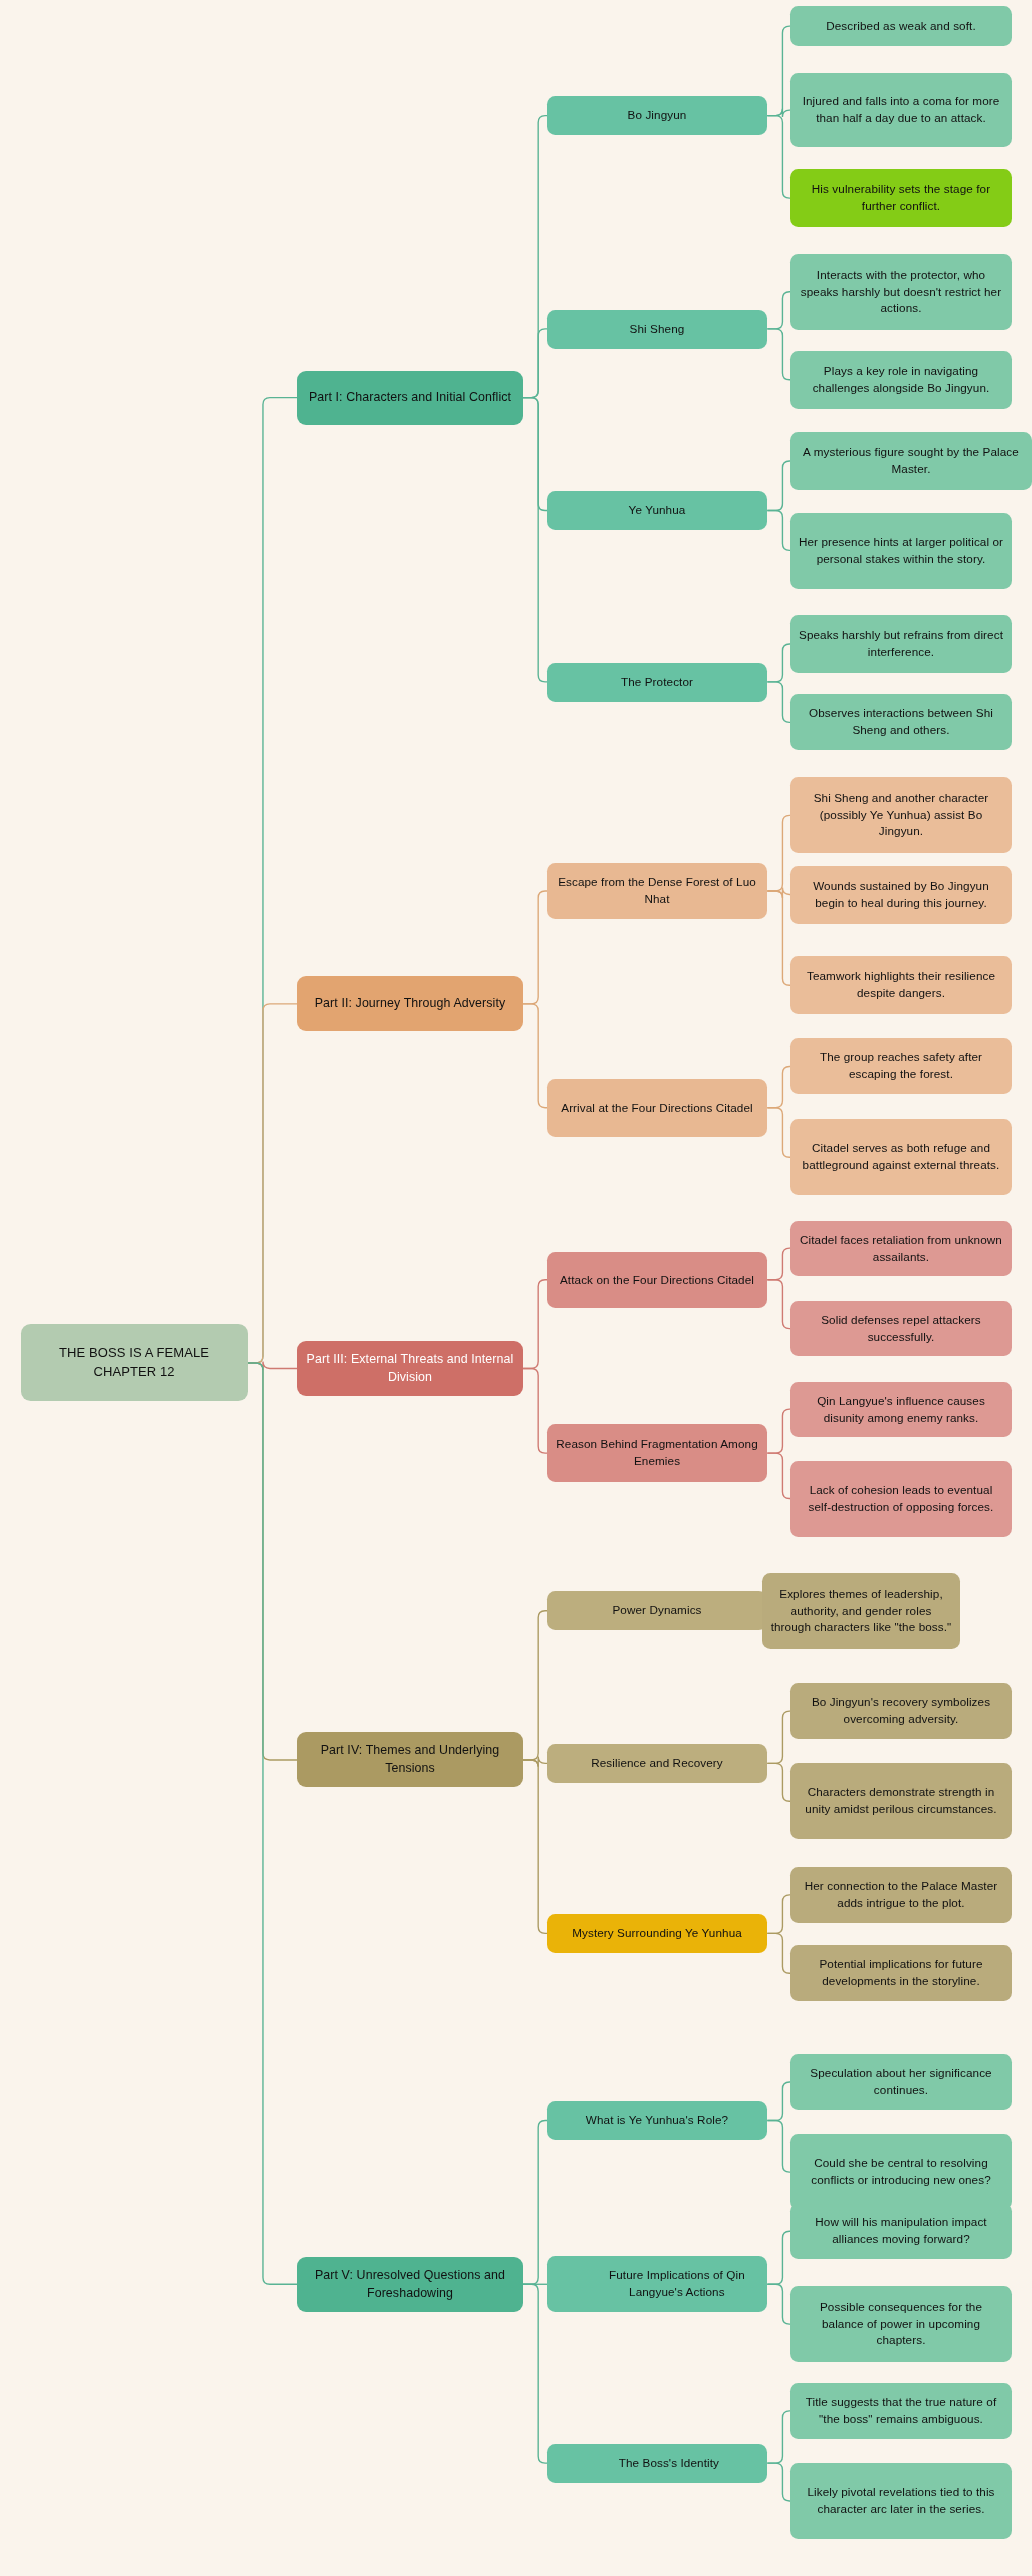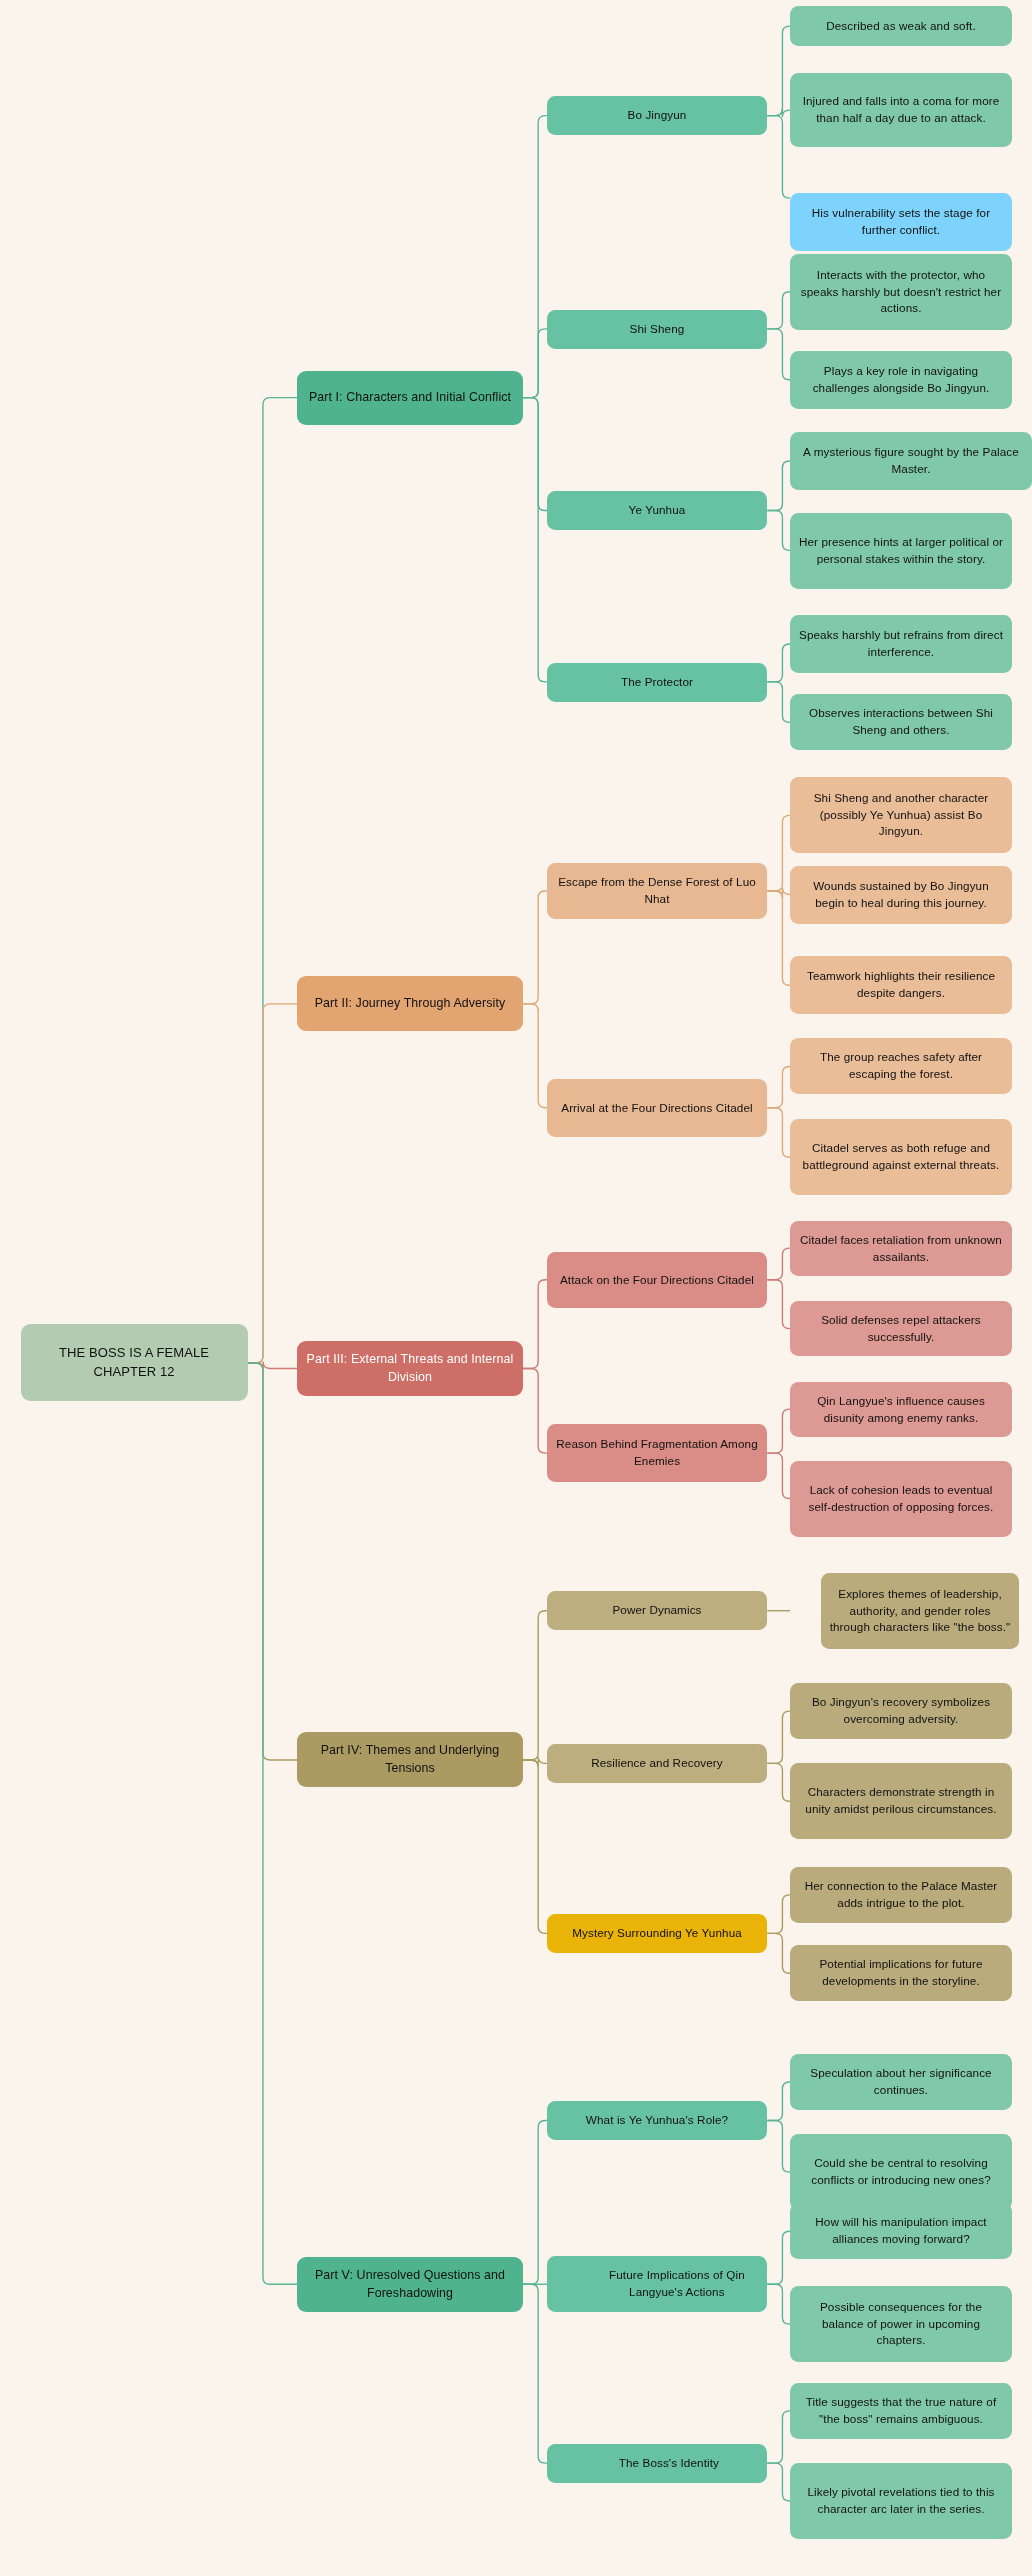--- a/index.html
+++ b/index.html
@@ -349,21 +349,21 @@
       </div>
       <div class="node sub" style="left: 547px; top: 96px; width: 220px; height: 39px; background: rgb(103, 194, 163); color: rgb(17, 17, 17);">
         <span class="txt">Bo Jingyun</span>
       </div>
       <div class="node leaf" style="left: 790px; top: 6.2px; width: 222px; height: 40px; background: rgb(128, 201, 168); color: rgb(17, 17, 17);">
         <span class="txt">Described as weak and soft.</span>
       </div>
       <div class="node leaf" style="left: 790px; top: 73px; width: 222px; height: 74px; background: rgb(128, 201, 168); color: rgb(17, 17, 17);">
         <span class="txt">Injured and falls into a coma for more than half a day due to an attack.</span>
       </div>
-      <div class="node leaf" style="left: 790px; top: 169px; width: 222px; height: 58px; background: #7dd3fc; color: rgb(17, 17, 17); margin-top: 24px;">
+      <div class="node leaf" style="left: 790px; top: 169px; width: 222px; height: 58px; background: #84cc16; color: rgb(17, 17, 17);">
         <span class="txt">His vulnerability sets the stage for further conflict.</span>
       </div>
       <div class="node sub" style="left: 547px; top: 310px; width: 220px; height: 39px; background: rgb(103, 194, 163); color: rgb(17, 17, 17);">
         <span class="txt">Shi Sheng</span>
       </div>
       <div class="node leaf" style="left: 790px; top: 254px; width: 222px; height: 76px; background: rgb(128, 201, 168); color: rgb(17, 17, 17);">
         <span class="txt">Interacts with the protector, who speaks harshly but doesn't restrict her actions.</span>
       </div>
       <div class="node leaf" style="left: 790px; top: 351px; width: 222px; height: 58px; background: rgb(128, 201, 168); color: rgb(17, 17, 17);">
         <span class="txt">Plays a key role in navigating challenges alongside Bo Jingyun.</span>
@@ -430,21 +430,21 @@
       </div>
       <div class="node leaf" style="left: 790px; top: 1461px; width: 222px; height: 76px; background: rgb(221, 153, 147); color: rgb(17, 17, 17);">
         <span class="txt">Lack of cohesion leads to eventual self-destruction of opposing forces.</span>
       </div>
       <div class="node branch" style="left: 297px; top: 1732px; width: 226px; height: 55px; background: rgb(171, 154, 98); color: rgb(17, 17, 17);">
         <span class="txt">Part IV: Themes and Underlying Tensions</span>
       </div>
       <div class="node sub" style="left: 547px; top: 1591px; width: 220px; height: 39px; background: rgb(188, 174, 126); color: rgb(17, 17, 17);">
         <span class="txt">Power Dynamics</span>
       </div>
-      <div class="node leaf" style="left: 821px; top: 1573px; width: 198px; height: 76px; background: rgb(185, 171, 124); color: rgb(17, 17, 17);">
+      <div class="node leaf" style="left: 762px; top: 1573px; width: 198px; height: 76px; background: rgb(185, 171, 124); color: rgb(17, 17, 17);">
         <span class="txt">Explores themes of leadership, authority, and gender roles through characters like "the boss."</span>
       </div>
       <div class="node sub" style="left: 547px; top: 1744px; width: 220px; height: 39px; background: rgb(188, 174, 126); color: rgb(17, 17, 17);">
         <span class="txt">Resilience and Recovery</span>
       </div>
       <div class="node leaf" style="left: 790px; top: 1683px; width: 222px; height: 56px; background: rgb(185, 171, 124); color: rgb(17, 17, 17);">
         <span class="txt">Bo Jingyun's recovery symbolizes overcoming adversity.</span>
       </div>
       <div class="node leaf" style="left: 790px; top: 1763px; width: 222px; height: 76px; background: rgb(185, 171, 124); color: rgb(17, 17, 17);">
         <span class="txt">Characters demonstrate strength in unity amidst perilous circumstances.</span>

